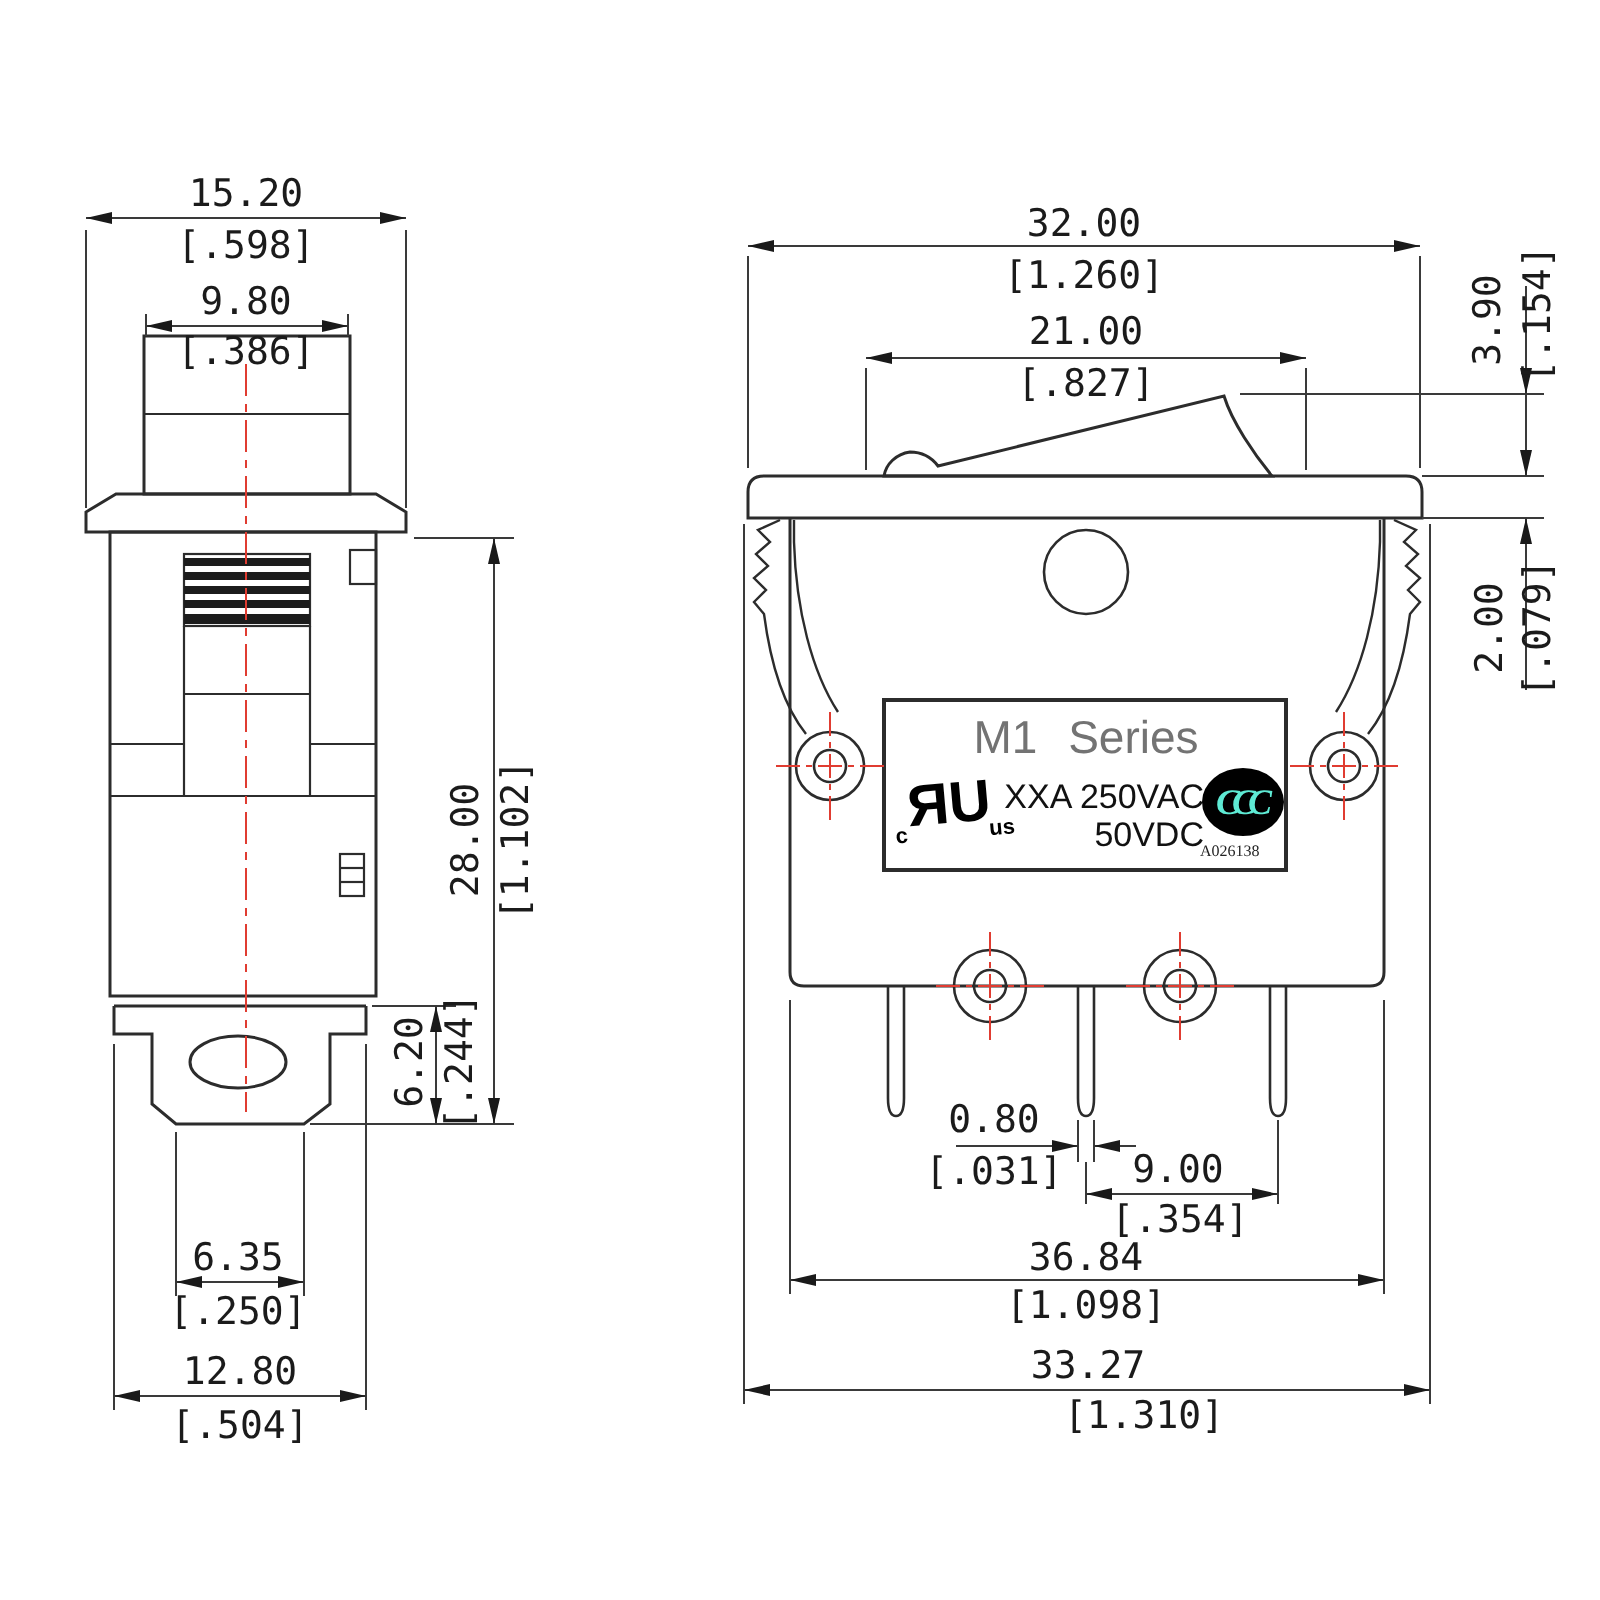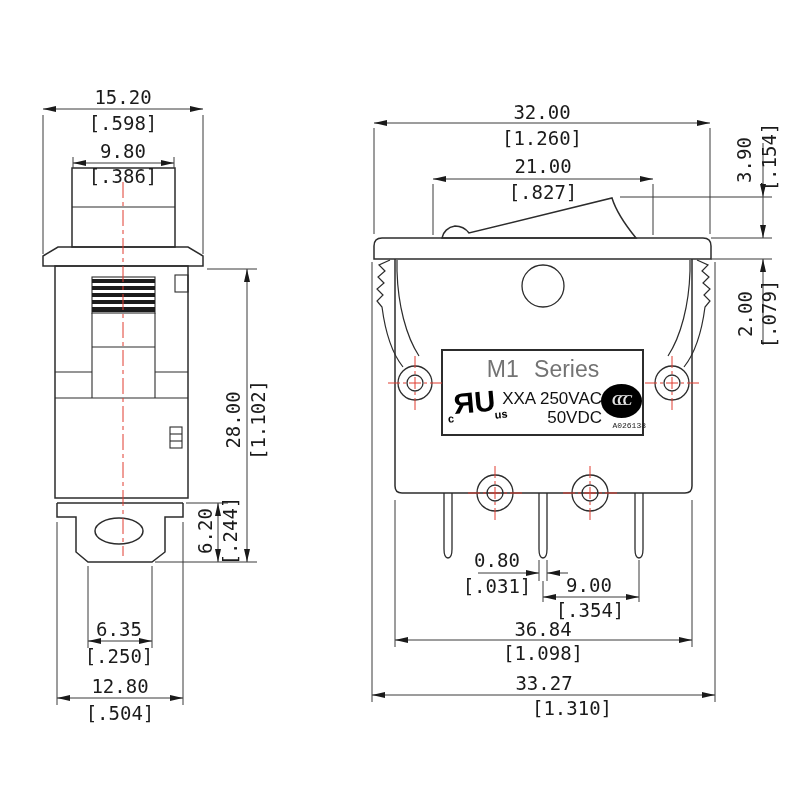--- a/index.html
+++ b/index.html
@@ -16,24 +16,24 @@
           font-family:"Liberation Sans",sans-serif;font-size:23px;color:#737373;word-spacing:9px;}
   .rating{position:absolute;left:492px;width:110px;text-align:right;
           font-family:"Liberation Sans",sans-serif;font-size:17px;color:#111;}
   .ulmark{position:absolute;left:447px;top:388px;width:64px;height:40px;color:#000;
           font-family:"Liberation Sans",sans-serif;transform:rotate(-5deg);}
   .ulmark .sm{font-size:11px;font-weight:bold;position:absolute;}
   .ulmark .big{font-size:29px;font-weight:bold;letter-spacing:-3px;position:absolute;left:10px;top:-2px;}
   .ulmark .mir{display:inline-block;transform:scaleX(-1);}
   .cccwrap{position:absolute;left:601px;top:384px;width:41px;height:34px;background:#000;
            border-radius:50%;display:flex;align-items:center;justify-content:center;}
-  .cccwrap span{color:#e5e5e5;font-family:"Liberation Serif",serif;font-style:italic;
-                font-weight:bold;font-size:14px;letter-spacing:-4px;padding-right:3px;}
-  .certcode{position:absolute;left:600px;top:421px;width:46px;text-align:right;
-            font-family:Liberation Mono, monospace;font-size:8px;color:#222;}
+  .cccwrap span{color:#5eead4;font-family:"Liberation Serif",serif;font-style:italic;
+                font-weight:bold;font-size:18px;letter-spacing:-4px;padding-right:3px;}
+  .certcode{position:absolute;left:600px;top:421px;width:46px;text-align:left;
+            font-family:Liberation Serif, serif;font-size:8px;color:#222;}
 </style>
 </head>
 <body>
 
 <div class="canvas">
 
 <svg width="800" height="800" viewBox="0 0 800 800">
 
   <g fill="none" stroke="#2c2c2c" stroke-width="1.5">
 

